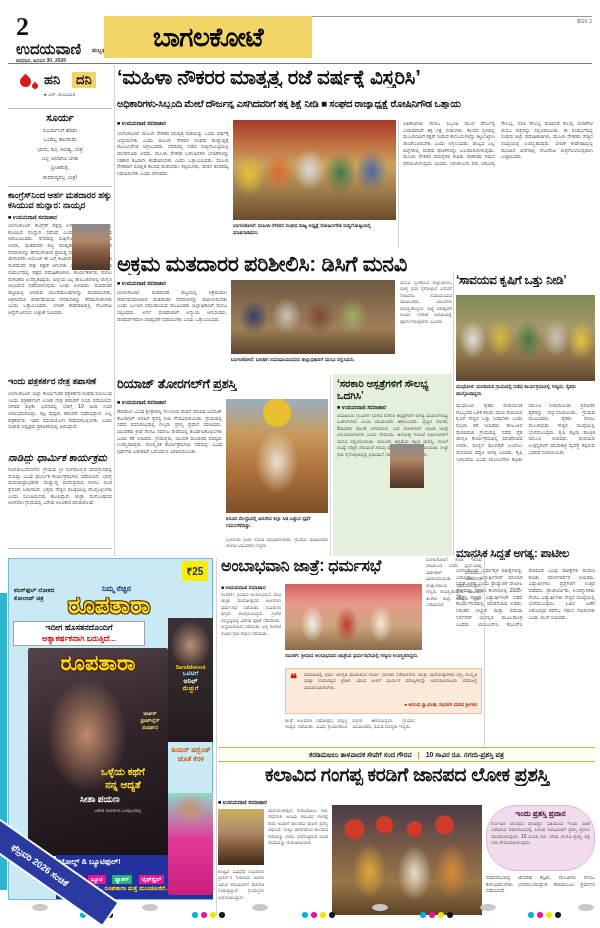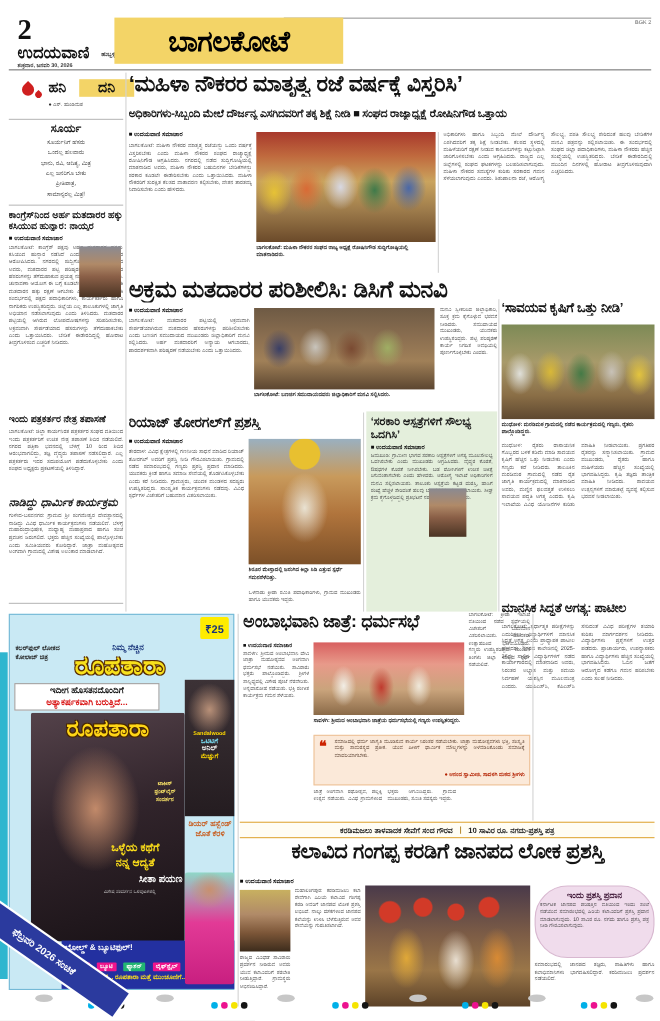--- a/index.html
+++ b/index.html
@@ -59,21 +59,21 @@
   .quotebox{background:#fbe9d9;border:1px solid #eec39a;}
   .qmark{color:#cc2200;font-size:13px;font-weight:bold;line-height:1;}
   .greenbox{background:#e4efdc;}
   .awardbox{background:#f0dcec;border:1px solid #d8b8d0;}
   .kicker{display:flex;align-items:center;justify-content:center;
           border-top:1.5px solid #e0a93e;border-bottom:1.5px solid #e0a93e;background:#fffdf4;}
   .kicker span{font-size:7px;font-weight:bold;color:#202020;white-space:nowrap;}
   .kicker .sep{margin:0 6px;color:#b5882a;}
   .banner{background:#f3d467;display:flex;align-items:center;justify-content:center;}
   .drop{position:absolute;background:#cf1f1f;border-radius:0 50% 50% 50%;transform:rotate(45deg);}
-  .hl-yel{background:#f3d467;padding:0 17px;}
+  .hl-yel{background:#f3d467;padding:0 4px;}
   
   .adbox{background:#c9e9f4;border:1px solid #74b9d6;}
   .teal{background:#2fb6cf;}
   .price{background:#ffec00;color:#17337a;font-weight:bold;font-size:10px;display:flex;align-items:center;justify-content:center;border-radius:2px;}
   .brandbig{font-weight:bold;font-size:23px;color:#f8e11c;white-space:nowrap;
             text-shadow:1px 1px 0 #5a2d00,-1px -1px 0 #5a2d00,1px -1px 0 #5a2d00,-1px 1px 0 #5a2d00;}
   .promo{background:#ffffff;border:1px solid #a0a0a0;text-align:center;line-height:1.35;}
   .cover{background:
      radial-gradient(ellipse 40% 38% at 42% 42%, #c28a6a 0%, rgba(0,0,0,0) 72%),
      linear-gradient(165deg,#54424a 0%,#31242b 45%,#191216 100%);
@@ -229,21 +229,21 @@
     <div style="font-size:5px;font-weight:bold;color:#ffd900;margin-top:44px;">Sandalwood</div>
     <div style="font-size:6px;font-weight:bold;color:#7fe8ff;">ಒಟಿಟಿಗೆ</div>
     <div style="font-size:6.5px;font-weight:bold;color:#ffffff;">ಅನಿಲ್</div>
     <div style="font-size:6px;font-weight:bold;color:#ffd900;">ಮೆಚ್ಚುಗೆ</div>
   </div>
   <div class="abs cover" style="left:28px;top:648px;width:140px;height:208px;overflow:hidden;">
     <div style="text-align:center;margin-top:3px;font-size:21px;font-weight:bold;color:#ffd616;text-shadow:1px 1px 0 #4a2800,-1px -1px 0 #4a2800,1px -1px 0 #4a2800,-1px 1px 0 #4a2800;white-space:nowrap;">ರೂಪತಾರಾ</div>
     <div class="abs" style="right:2px;top:62px;width:32px;font-size:5px;font-weight:bold;color:#ffe96a;line-height:1.4;text-align:center;">ಟಾಕೀಸ್ ಫ್ರಂಟ್‌ಲೈನ್ ಸಂದರ್ಶನ</div>
     <div class="abs" style="left:52px;top:118px;width:86px;font-size:10px;font-weight:bold;color:#ffe11a;text-align:center;">ಒಳ್ಳೆಯ ಕಥೆಗೆ</div>
     <div class="abs" style="left:52px;top:131px;width:86px;font-size:10px;font-weight:bold;color:#ffe11a;text-align:center;">ನನ್ನ ಆದ್ಯತೆ</div>
-    <div class="abs" style="left:52px;top:146px;width:86px;font-size:9px;font-weight:bold;color:#ffffff;text-align:right;">ಸೀತಾ ಪಯಣ</div>
+    <div class="abs" style="left:52px;top:146px;width:86px;font-size:9px;font-weight:bold;color:#ffffff;text-align:left;">ಸೀತಾ ಪಯಣ</div>
     <div class="abs" style="left:42px;top:160px;width:96px;font-size:4.5px;color:#d8d8d8;text-align:center;">ವಿಶೇಷ ಸಂದರ್ಶನ ಒಳಪುಟಗಳಲ್ಲಿ</div>
   </div>
   <div class="abs" style="left:170px;top:745px;width:42px;font-size:7px;font-weight:bold;color:#c75c1e;line-height:1.3;text-align:center;">ಡಿಯರ್ ಹಸ್ಬೆಂಡ್ ಜೊತೆ ಕೆರಳಿ</div>
   <div class="abs pinklady" style="left:168px;top:793px;width:45px;height:102px;z-index:3;"></div>
   <div class="abs strip" style="left:56px;top:855px;width:157px;height:44px;z-index:2;box-sizing:border-box;">
     <div style="font-size:7.5px;font-weight:bold;color:#ffffff;">ಬೋಲ್ಡ್ &amp; ಬ್ಯೂಟಿಫುಲ್!</div>
     <div>
       <span class="chip p">ಗ್ಲಾಮರ್</span>
       <span class="chip p">ಬ್ಯೂಟಿ</span>
       <span class="chip g">ಫ್ಯಾಶನ್</span>

